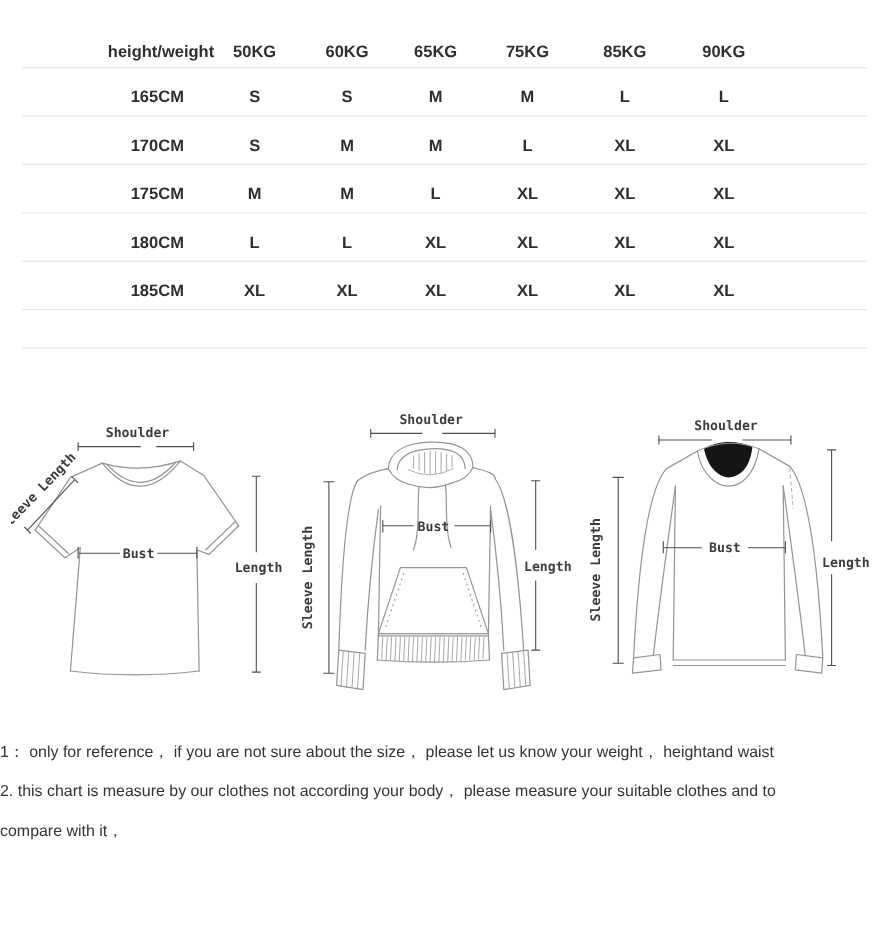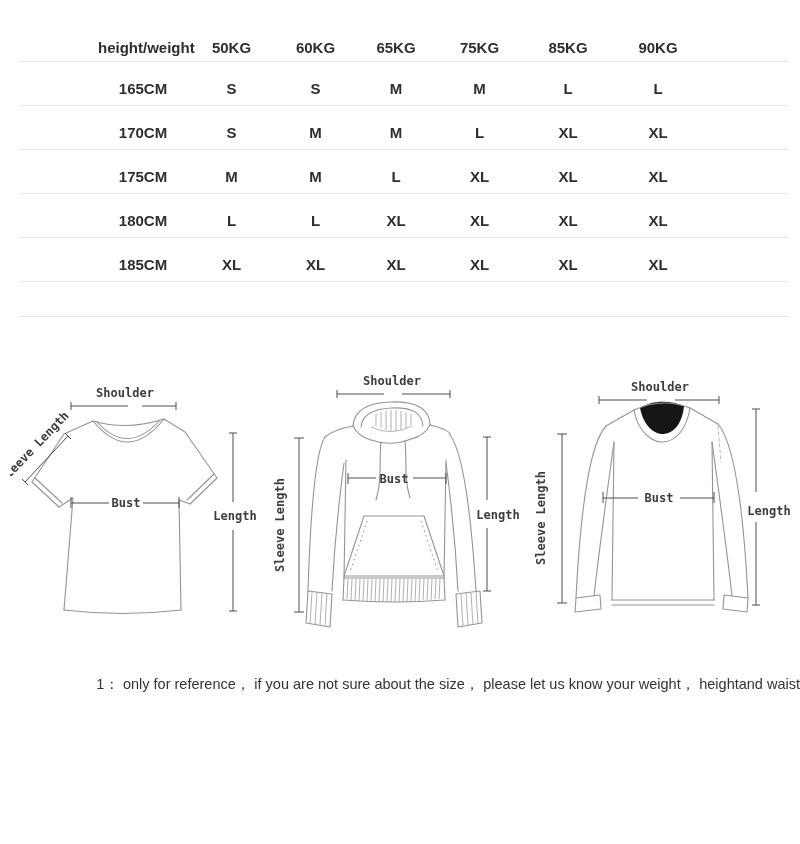--- a/index.html
+++ b/index.html
@@ -35,21 +35,21 @@
   #longsleeve-diagram{ left:530px; top:350px; }
 
   .garment { stroke:#949494; stroke-width:1.1; fill:none; stroke-linecap:round; stroke-linejoin:round; }
   .garment-thin { stroke:#a3a3a3; stroke-width:0.8; fill:none; }
   .measure { stroke:#4d4d4d; stroke-width:1; fill:none; }
   .stitch  { stroke:#8a8a8a; stroke-width:1; fill:none; stroke-dasharray:1.5 3.5; }
   .rib     { stroke:#9c9c9c; stroke-width:0.8; fill:none; }
   .mlabel  { font-family:"DejaVu Sans Mono",monospace; font-size:12px; fill:#3d3d3d; }
 
   
-  .notes { position:absolute; top:666px; left:0; width:800px; text-align:right; }
+  .notes { position:absolute; top:666px; left:0; width:800px; text-align:left; }
   .note-line { line-height:36px; font-size:14.5px; color:#333333; white-space:nowrap; }
 </style>
 </head>
 <body>
 
 <div class="page">
 
   <div class="size-table">
     <div class="t-row t-header">
       <div class="cell">height/weight</div>
@@ -259,15 +259,17 @@
       </g>
       <text class="mlabel" x="130" y="41" text-anchor="middle">Shoulder</text>
       <text class="mlabel" x="15" y="168" text-anchor="middle" transform="rotate(-90 15 168)">Sleeve Length</text>
       <text class="mlabel" x="129" y="152" text-anchor="middle">Bust</text>
       <text class="mlabel" x="239" y="165" text-anchor="middle">Length</text>
     </svg>
   </div>
 
   <div class="notes">
     <div class="note-line">1：  only for reference，  if you are not sure about the size，  please let us know your weight，  heightand waist</div>
+    <div class="note-line">2. this chart is measure by our clothes not according your body，  please measure your suitable clothes and to</div>
+    <div class="note-line">compare with it，</div>
   </div>
 
 </div>
 
 </body></html>

